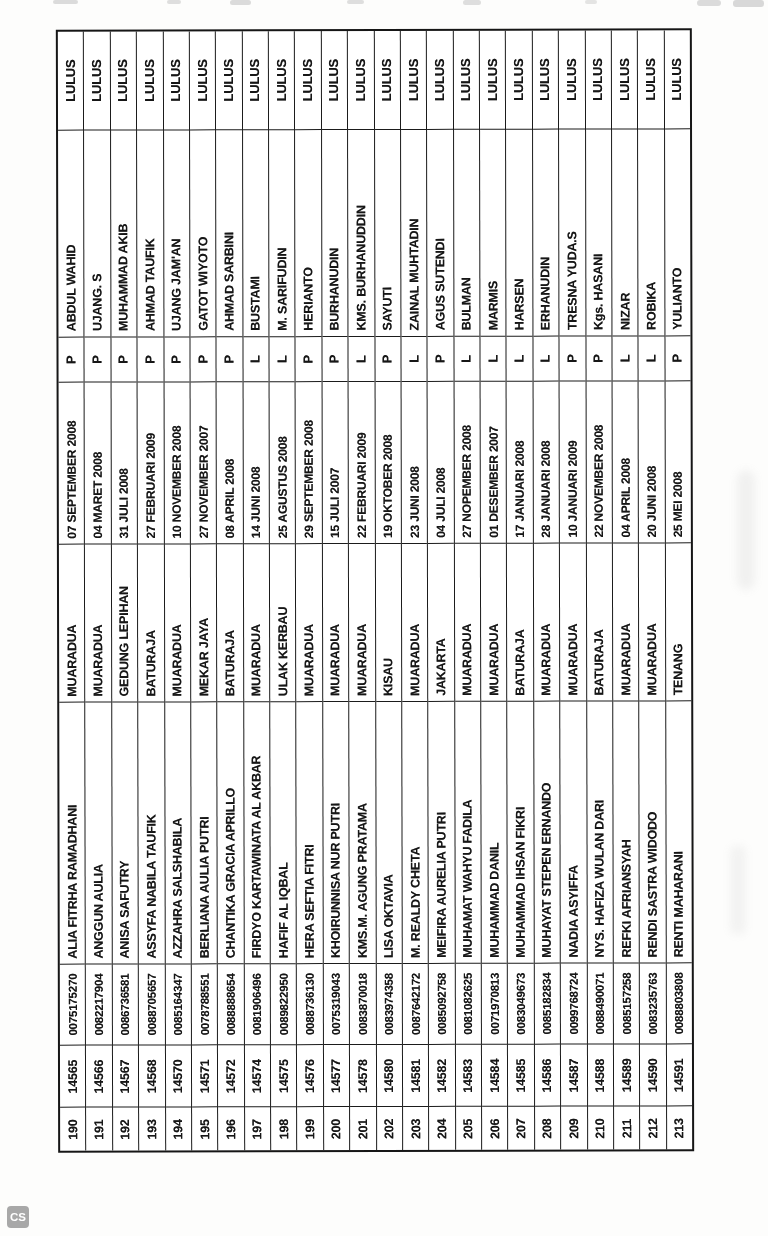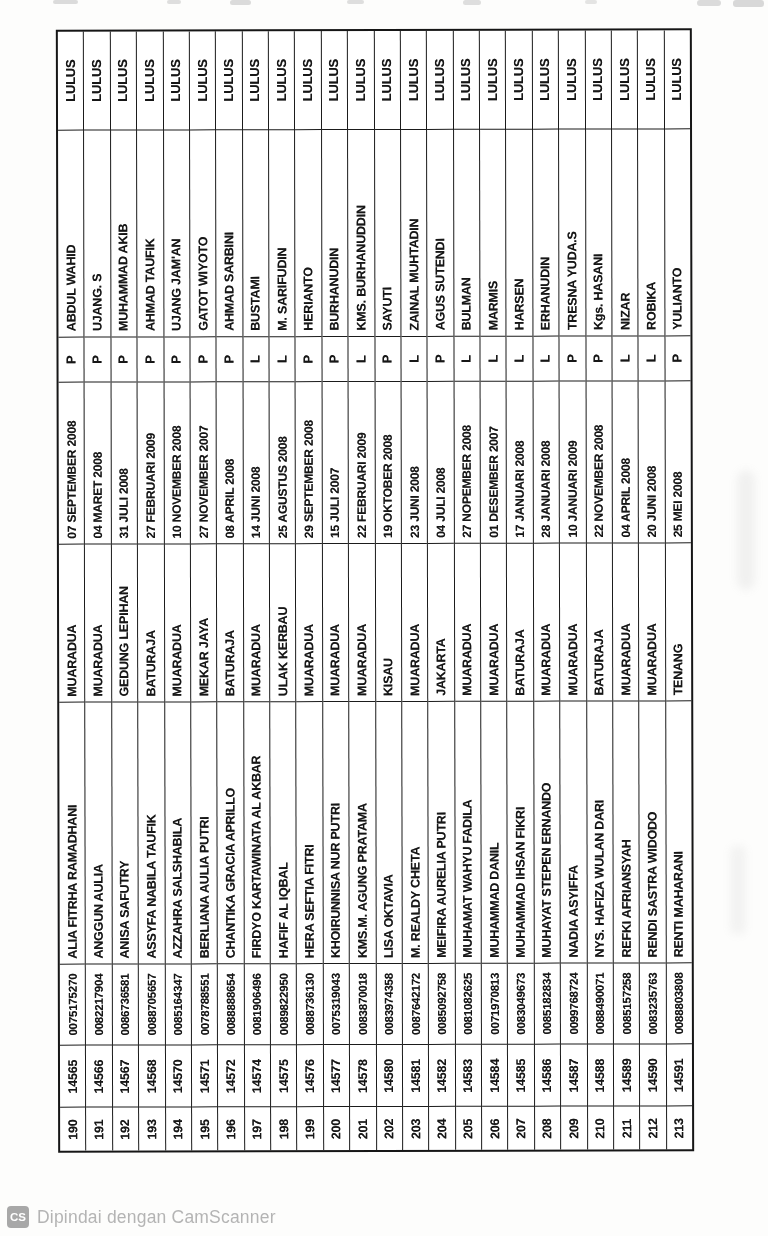--- a/index.html
+++ b/index.html
@@ -750,14 +750,13 @@
         <span class="rot" style="width: 50px; font-size: 12.5px; text-align: center;">14591</span>
       </div>
       <div class="cell" style="height: 43px;">
         <span class="rot" style="width: 31px; font-size: 12.5px; text-align: center;">213</span>
       </div>
     </div>
   </div>
 
 <div class="watermark">
   <div class="cs-badge">CS</div>
-  <div class="wm-text">Dipindai dengan CamScanner</div>
 </div>
 
 </body></html>

